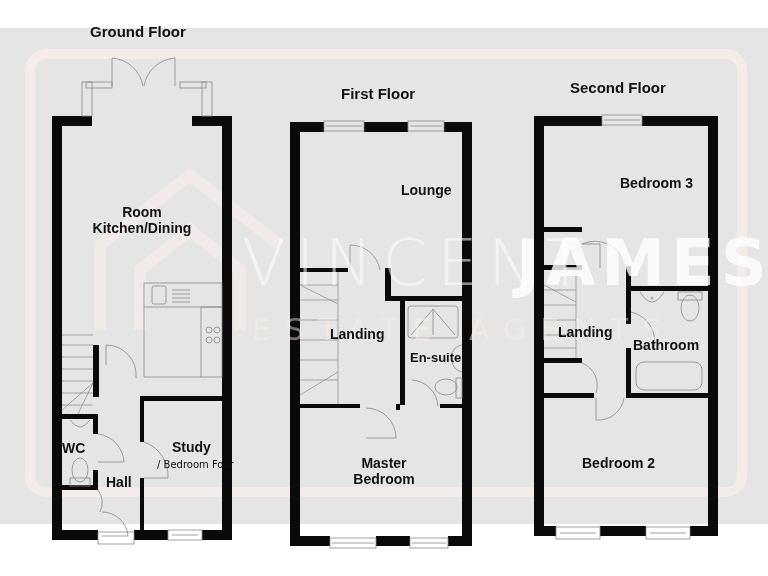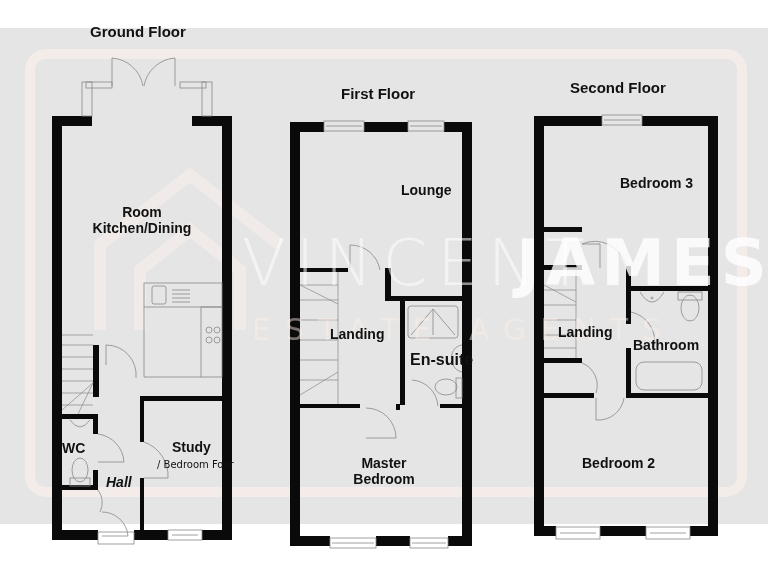--- a/index.html
+++ b/index.html
@@ -4,21 +4,21 @@
   <style>
     html, body { margin: 0; padding: 0; background: #ffffff; }
     body { width: 768px; height: 576px; position: relative; overflow: hidden;
            font-family: "Liberation Sans", sans-serif; }
     #stage { position: absolute; left: 0; top: 0; width: 768px; height: 576px; }
     svg { position: absolute; left: 0; top: 0; }
     .lbl { position: absolute; font-family: "Liberation Sans", sans-serif; font-weight: bold;
            color: #111; text-align: center; white-space: nowrap; line-height: 1.15; }
     .floor-title { font-size: 15px; }
     .room { font-size: 14px; }
-    .room-sm { font-size: 16px; }
+    .room-sm { font-size: 13px; }
     .room-xs { font-family: "DejaVu Sans", sans-serif; font-weight: normal; font-size: 10px; }
     .wm { position: absolute; font-family: "DejaVu Sans", sans-serif; color: rgba(255,255,255,0.55);
           white-space: nowrap; pointer-events: none; }
     .wm-light { font-weight: 100; font-size: 64px; letter-spacing: 10px; top: 226px; left: 242px; }
     .wm-bold { font-weight: bold; font-size: 64px; letter-spacing: 6px; top: 226px; left: 516px;
                color: rgba(255,255,255,0.8); }
     .wm-sub { font-size: 30px; letter-spacing: 14px; top: 312px; left: 252px; color: rgba(255,240,235,0.45); }
   </style>
 </head>
 <body>
@@ -223,21 +223,21 @@
   <div class="wm wm-light">VINCENT</div>
   <div class="wm wm-bold">JAMES</div>
   <div class="wm wm-sub">ESTATE AGENTS</div>
 
   <div class="lbl floor-title" style="left:90px; top:23px;">Ground Floor</div>
   <div class="lbl room" style="left:86px; top:204px; width:112px;">
     <div>Room</div>
     <div>Kitchen/Dining</div>
   </div>
   <div class="lbl room" style="left:62px; top:440px;">WC</div>
-  <div class="lbl room" style="left:106px; top:474px;font-style:italic;">Hall</div>
+  <div class="lbl room" style="left:106px; top:474px;">Hall</div>
   <div class="lbl room" style="left:172px; top:439px;">Study</div>
   <div class="lbl room-xs" style="left:157px; top:459px;">/ Bedroom Four</div>
 
   <div class="lbl floor-title" style="left:341px; top:85px;">First Floor</div>
   <div class="lbl room" style="left:358px; top:182px;padding-left:43px;">Lounge</div>
   <div class="lbl room" style="left:330px; top:326px;">Landing</div>
   <div class="lbl room-sm" style="left:410px; top:351px;">En-suite</div>
   <div class="lbl room" style="left:344px; top:455px; width:80px;">
     <div>Master</div>
     <div>Bedroom</div>

